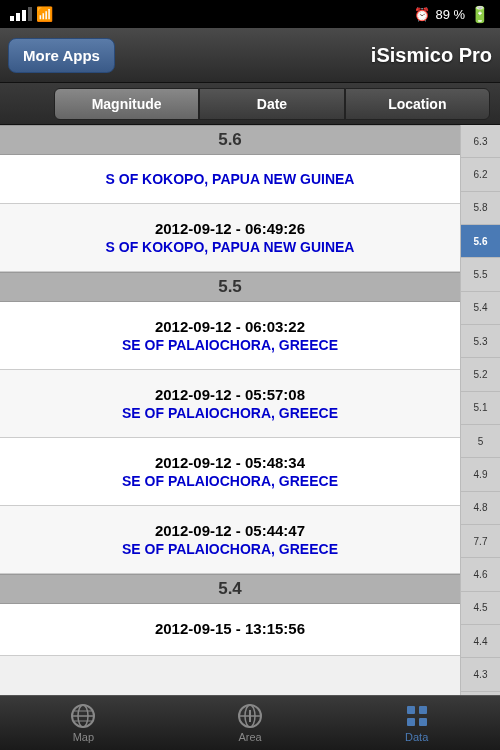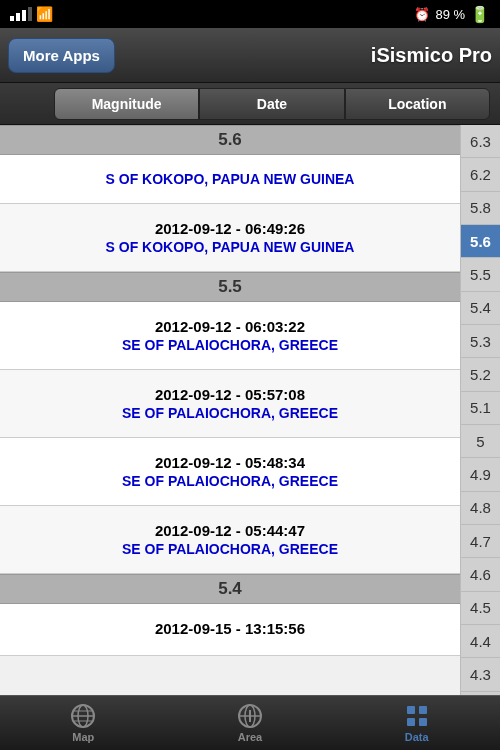--- a/index.html
+++ b/index.html
@@ -144,21 +144,21 @@
       background: #d0d0d0;
       display: flex;
       flex-direction: column;
       border-left: 1px solid #bbb;
     }
     .mag-item {
       flex: 1;
       display: flex;
       align-items: center;
       justify-content: center;
-      font-size: 15px;
+      font-size: 10px;
       color: #333;
       border-bottom: 1px solid #bbb;
       cursor: pointer;
     }
     .mag-item.highlighted {
       background: #4a7ab5;
       color: #fff;
       font-weight: bold;
     }
 
@@ -177,21 +177,20 @@
     .tab-item {
       display: flex;
       flex-direction: column;
       align-items: center;
       justify-content: center;
       cursor: pointer;
       color: #888;
       font-size: 11px;
       gap: 2px;
       flex: 1;
-      font-weight: bold;
     }
     .tab-item.active { color: #4a7ab5; }
     .tab-icon {
       width: 26px;
       height: 26px;
       display: flex;
       align-items: center;
       justify-content: center;
     }
     .tab-label { font-size: 11px; }
@@ -277,21 +276,21 @@
     <div class="mag-item">5.8</div>
     <div class="mag-item highlighted">5.6</div>
     <div class="mag-item">5.5</div>
     <div class="mag-item">5.4</div>
     <div class="mag-item">5.3</div>
     <div class="mag-item">5.2</div>
     <div class="mag-item">5.1</div>
     <div class="mag-item">5</div>
     <div class="mag-item">4.9</div>
     <div class="mag-item">4.8</div>
-    <div class="mag-item">4.7</div>
+    <div class="mag-item">7.7</div>
     <div class="mag-item">4.6</div>
     <div class="mag-item">4.5</div>
     <div class="mag-item">4.4</div>
     <div class="mag-item">4.3</div>
     <div class="mag-item">4.2</div>
   </div>
 </div>
 
 <div class="tab-bar">
   <div class="tab-item">

